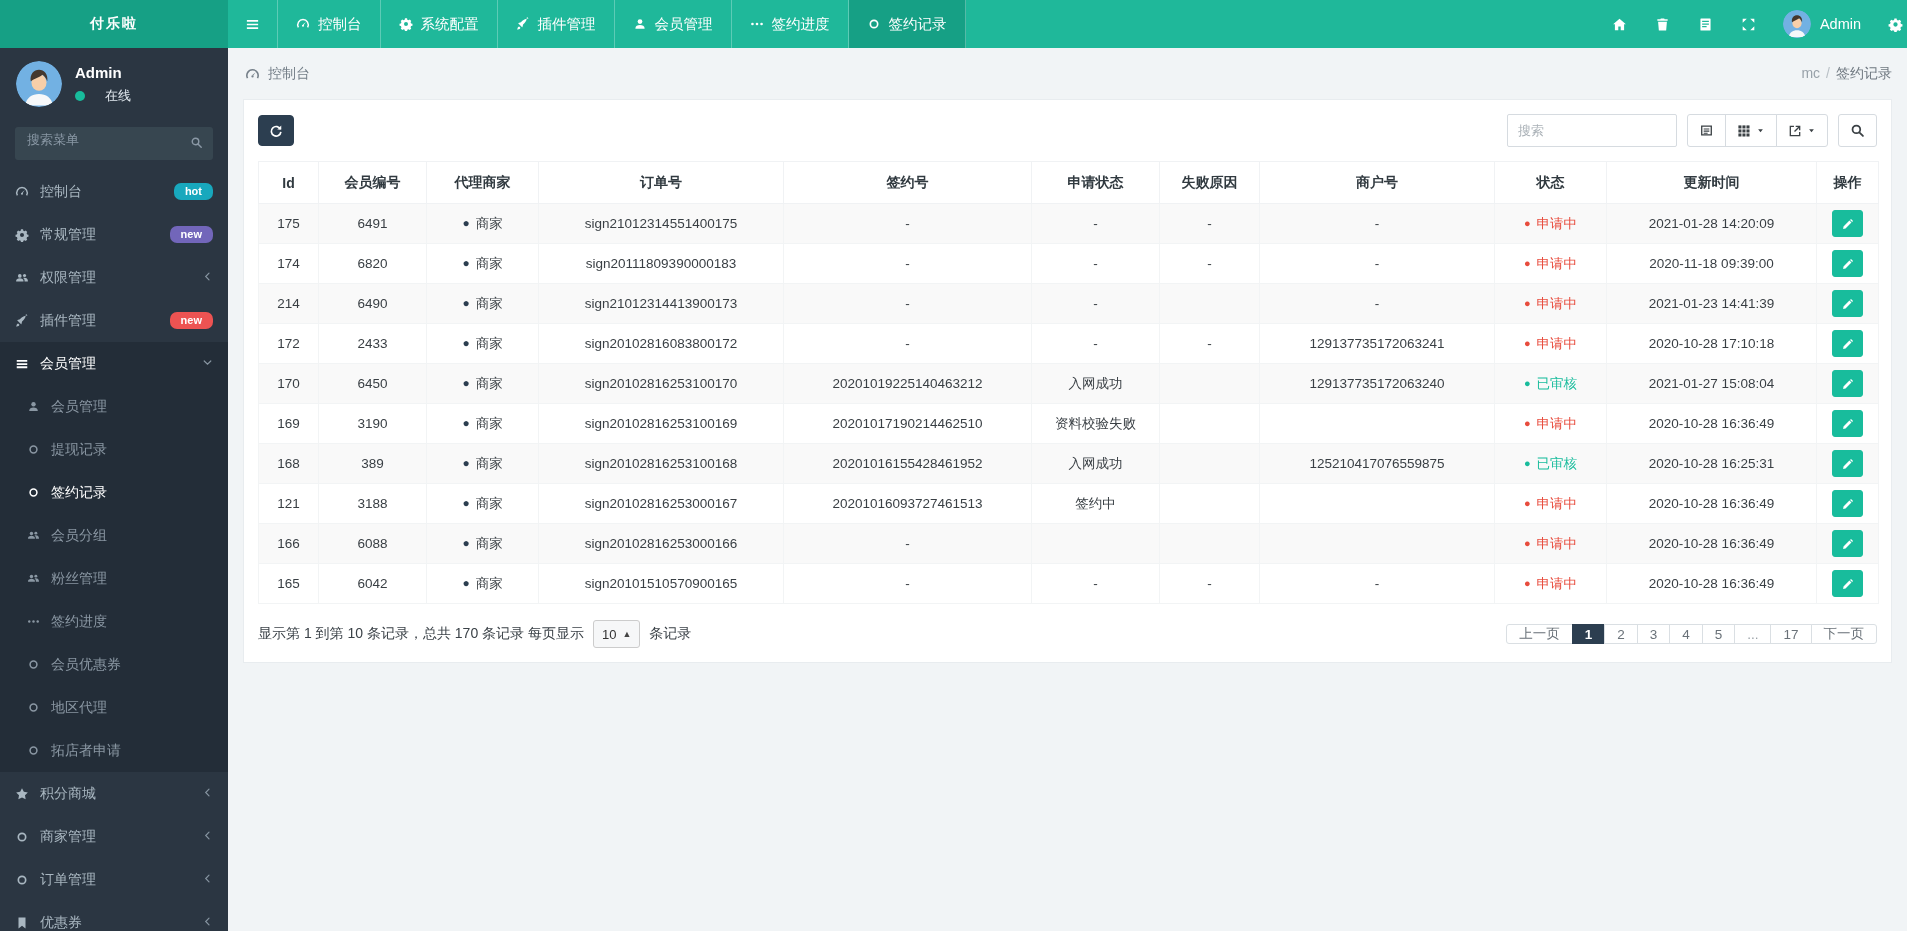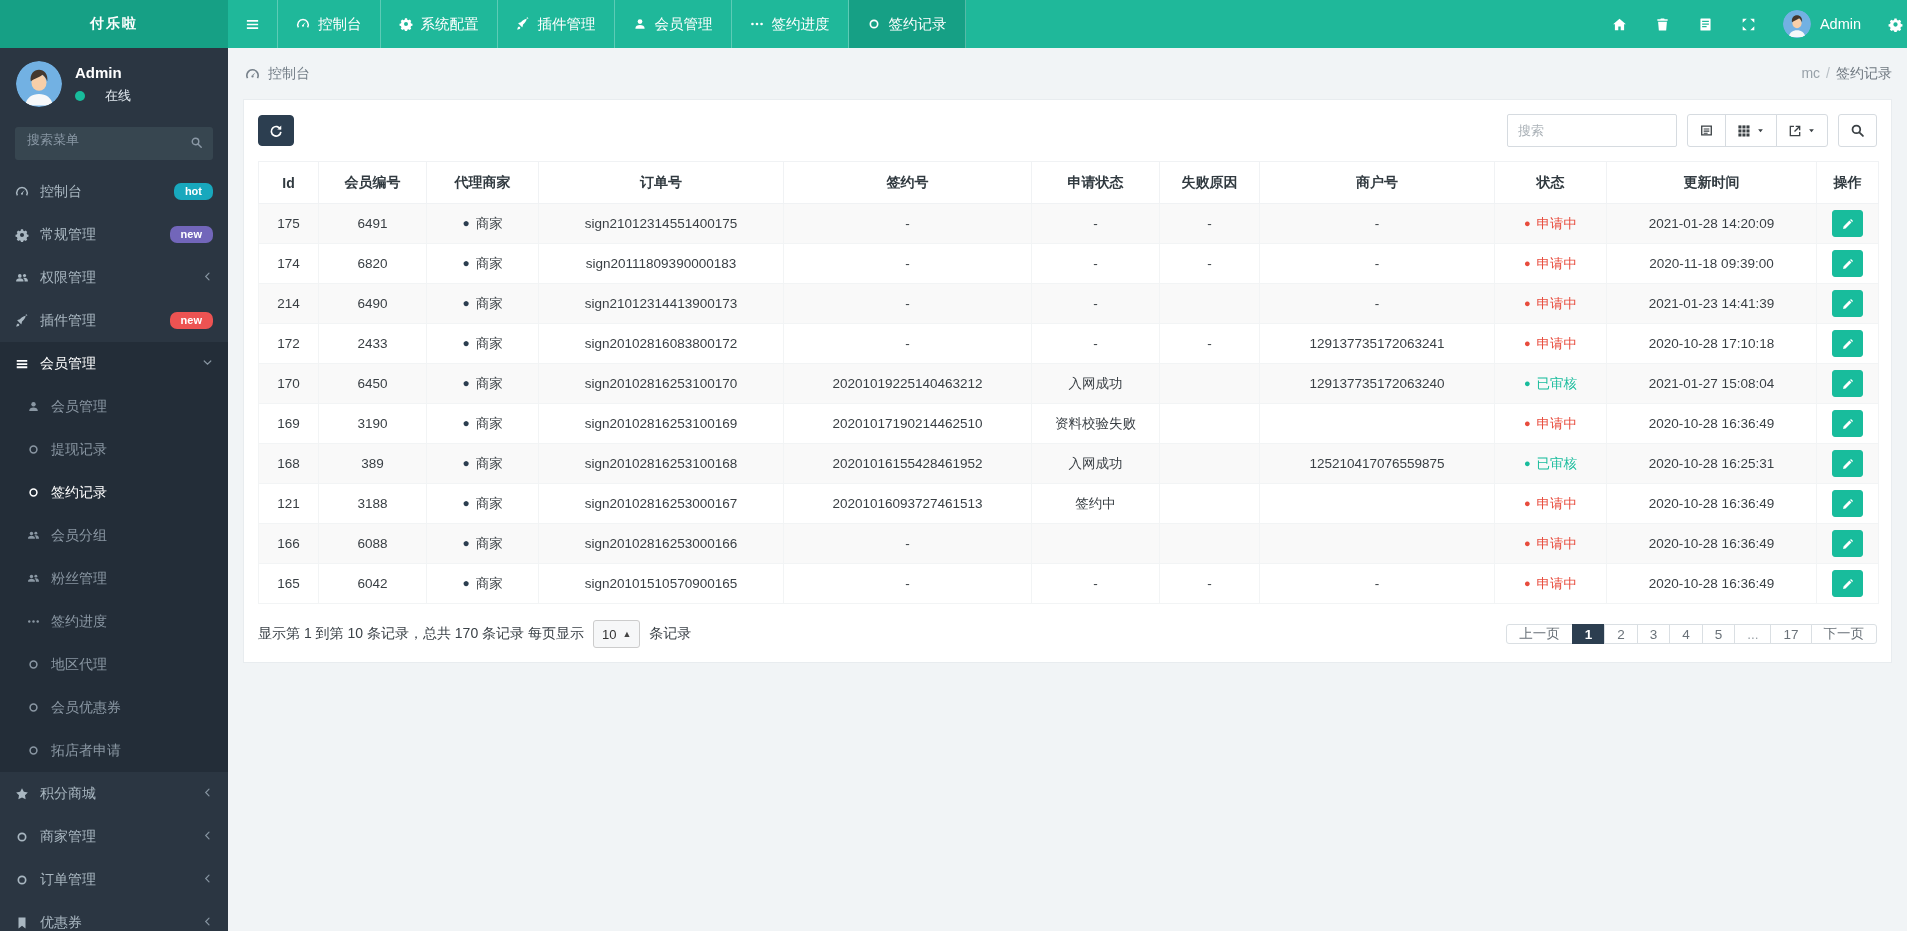--- a/index.html
+++ b/index.html
@@ -386,29 +386,29 @@
               </svg>
             </span>
             <span>签约进度</span>
           </div>
           <div class="sub-item">
             <span class="ic mi-ic">
               <svg viewBox="0 0 16 16" width="13" height="13" fill="currentColor">
                 <circle cx="8" cy="8" r="4.2" fill="none" stroke="currentColor" stroke-width="1.9"></circle>
               </svg>
             </span>
-            <span>地区代理</span>
+            <span>会员优惠券</span>
           </div>
           <div class="sub-item">
             <span class="ic mi-ic">
               <svg viewBox="0 0 16 16" width="13" height="13" fill="currentColor">
                 <circle cx="8" cy="8" r="4.2" fill="none" stroke="currentColor" stroke-width="1.9"></circle>
               </svg>
             </span>
-            <span>会员优惠券</span>
+            <span>地区代理</span>
           </div>
           <div class="sub-item">
             <span class="ic mi-ic">
               <svg viewBox="0 0 16 16" width="13" height="13" fill="currentColor">
                 <circle cx="8" cy="8" r="4.2" fill="none" stroke="currentColor" stroke-width="1.9"></circle>
               </svg>
             </span>
             <span>拓店者申请</span>
           </div>
         </div>

